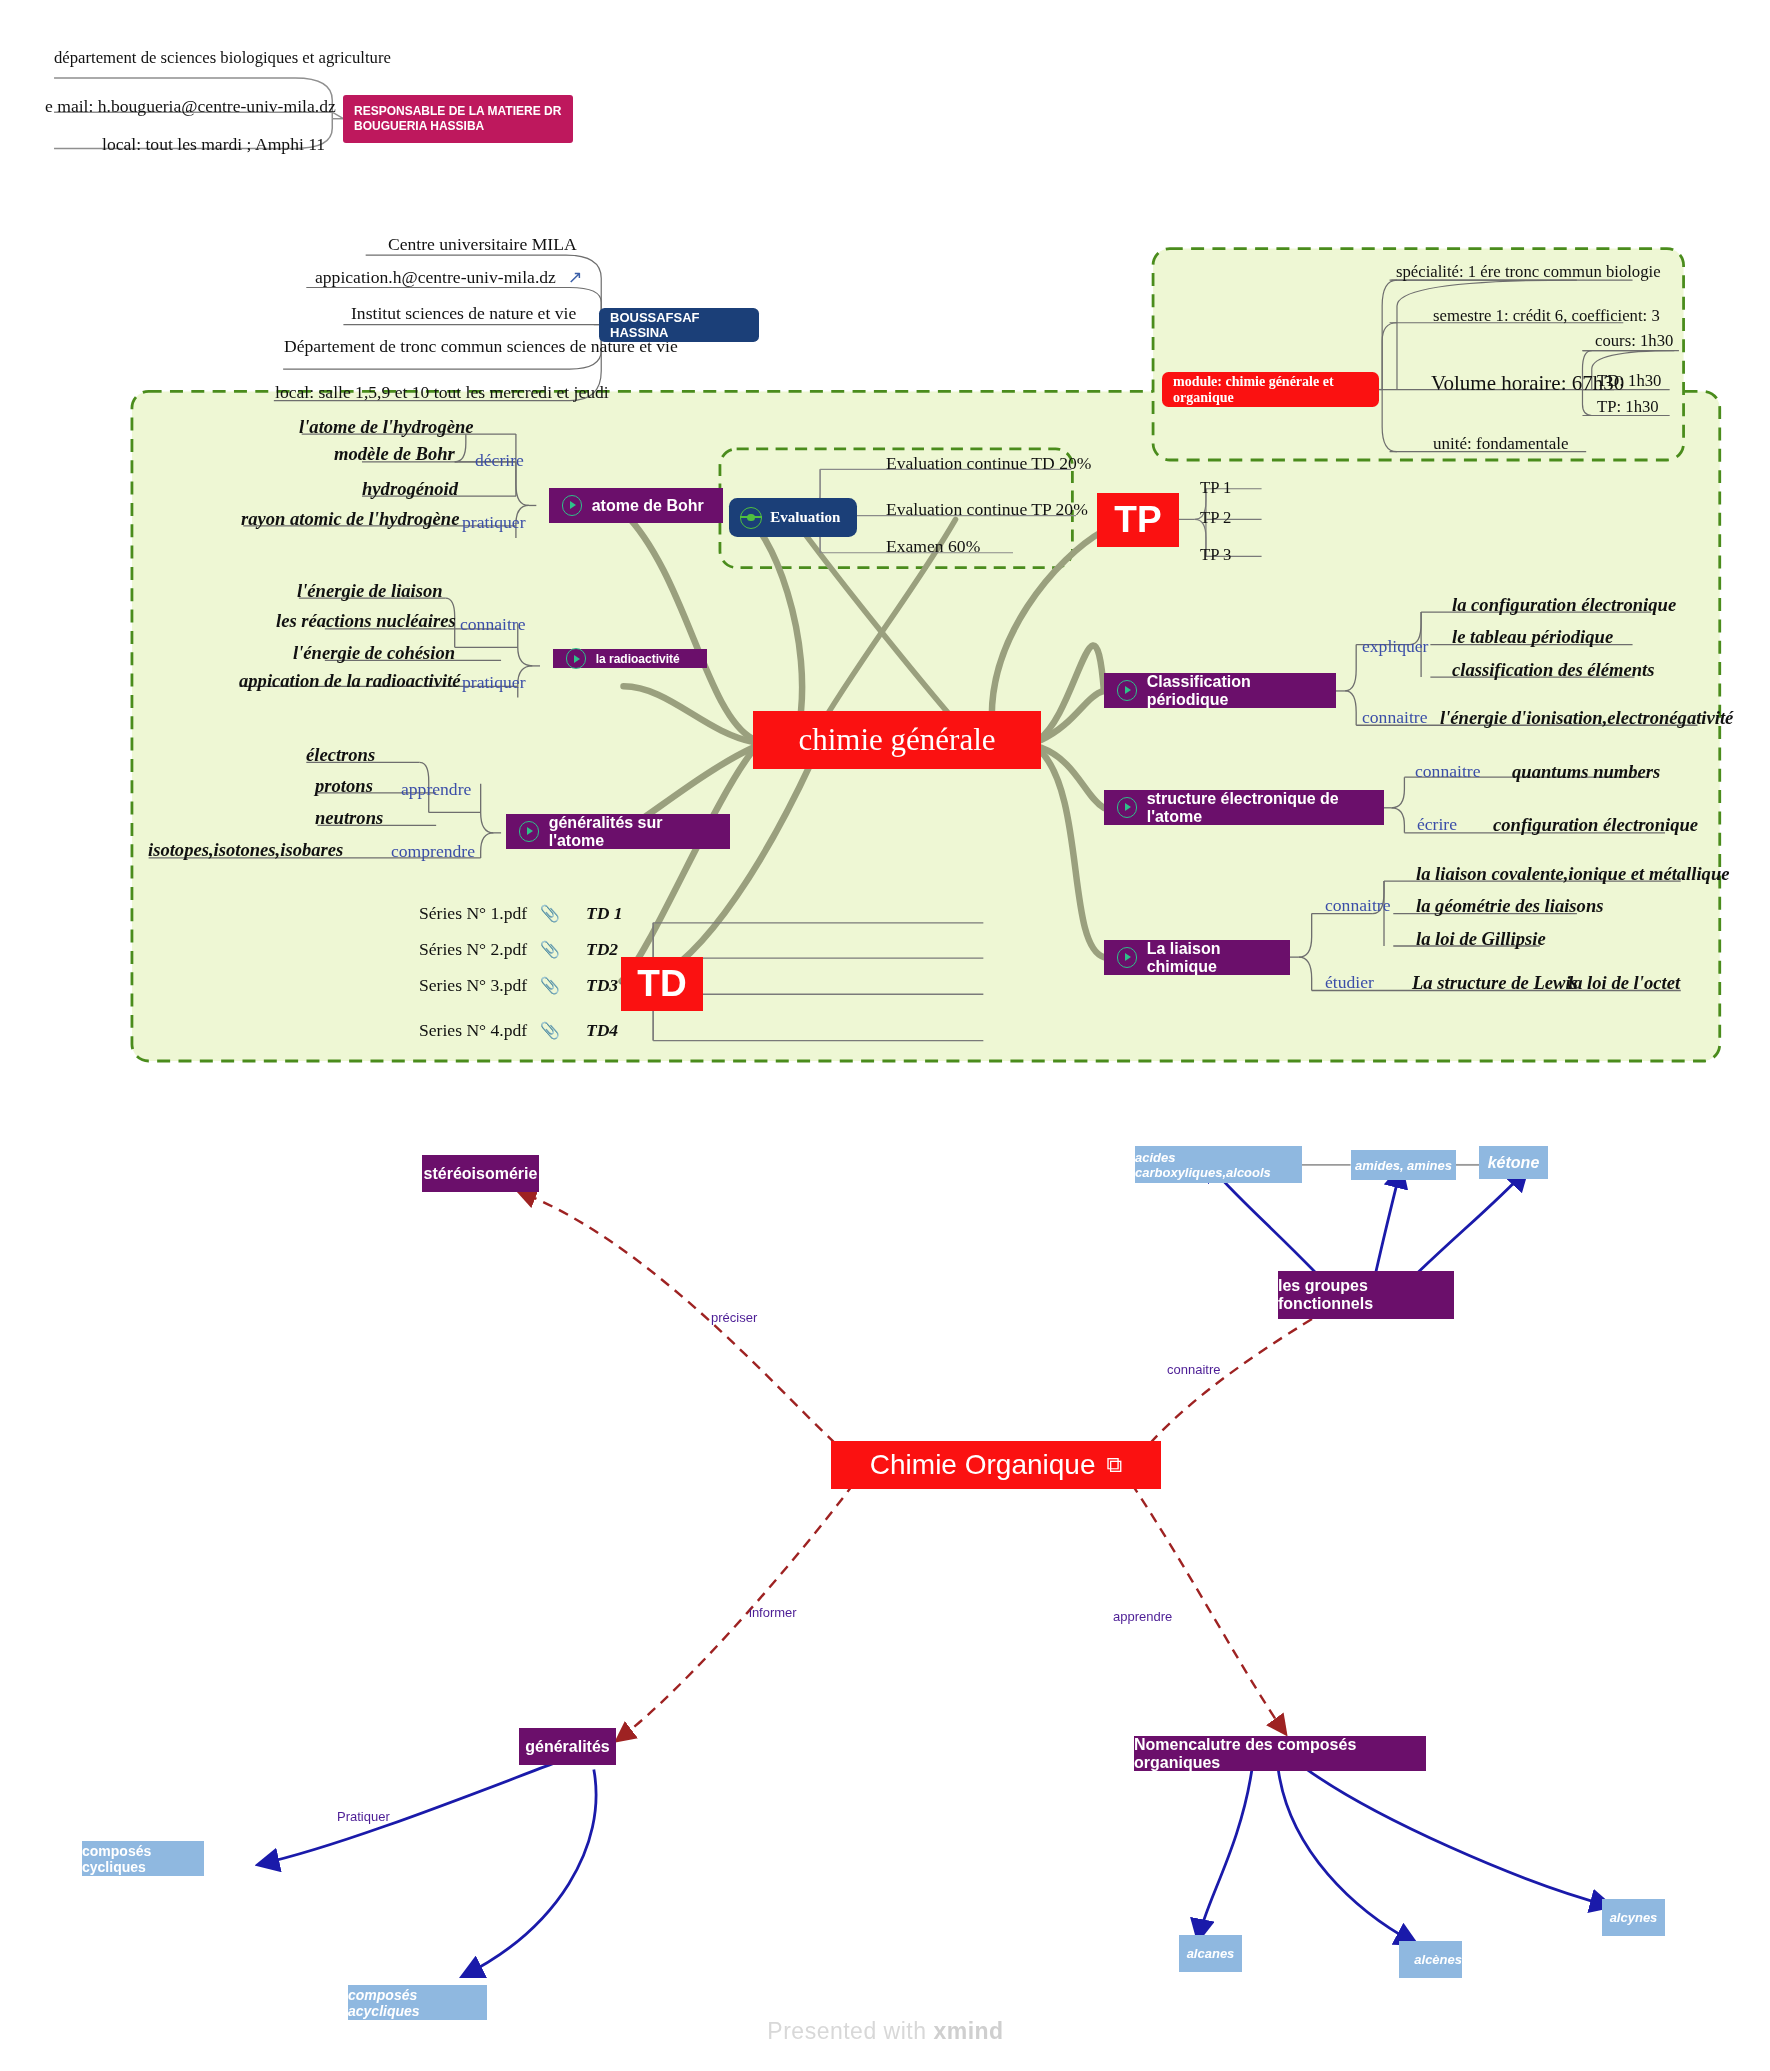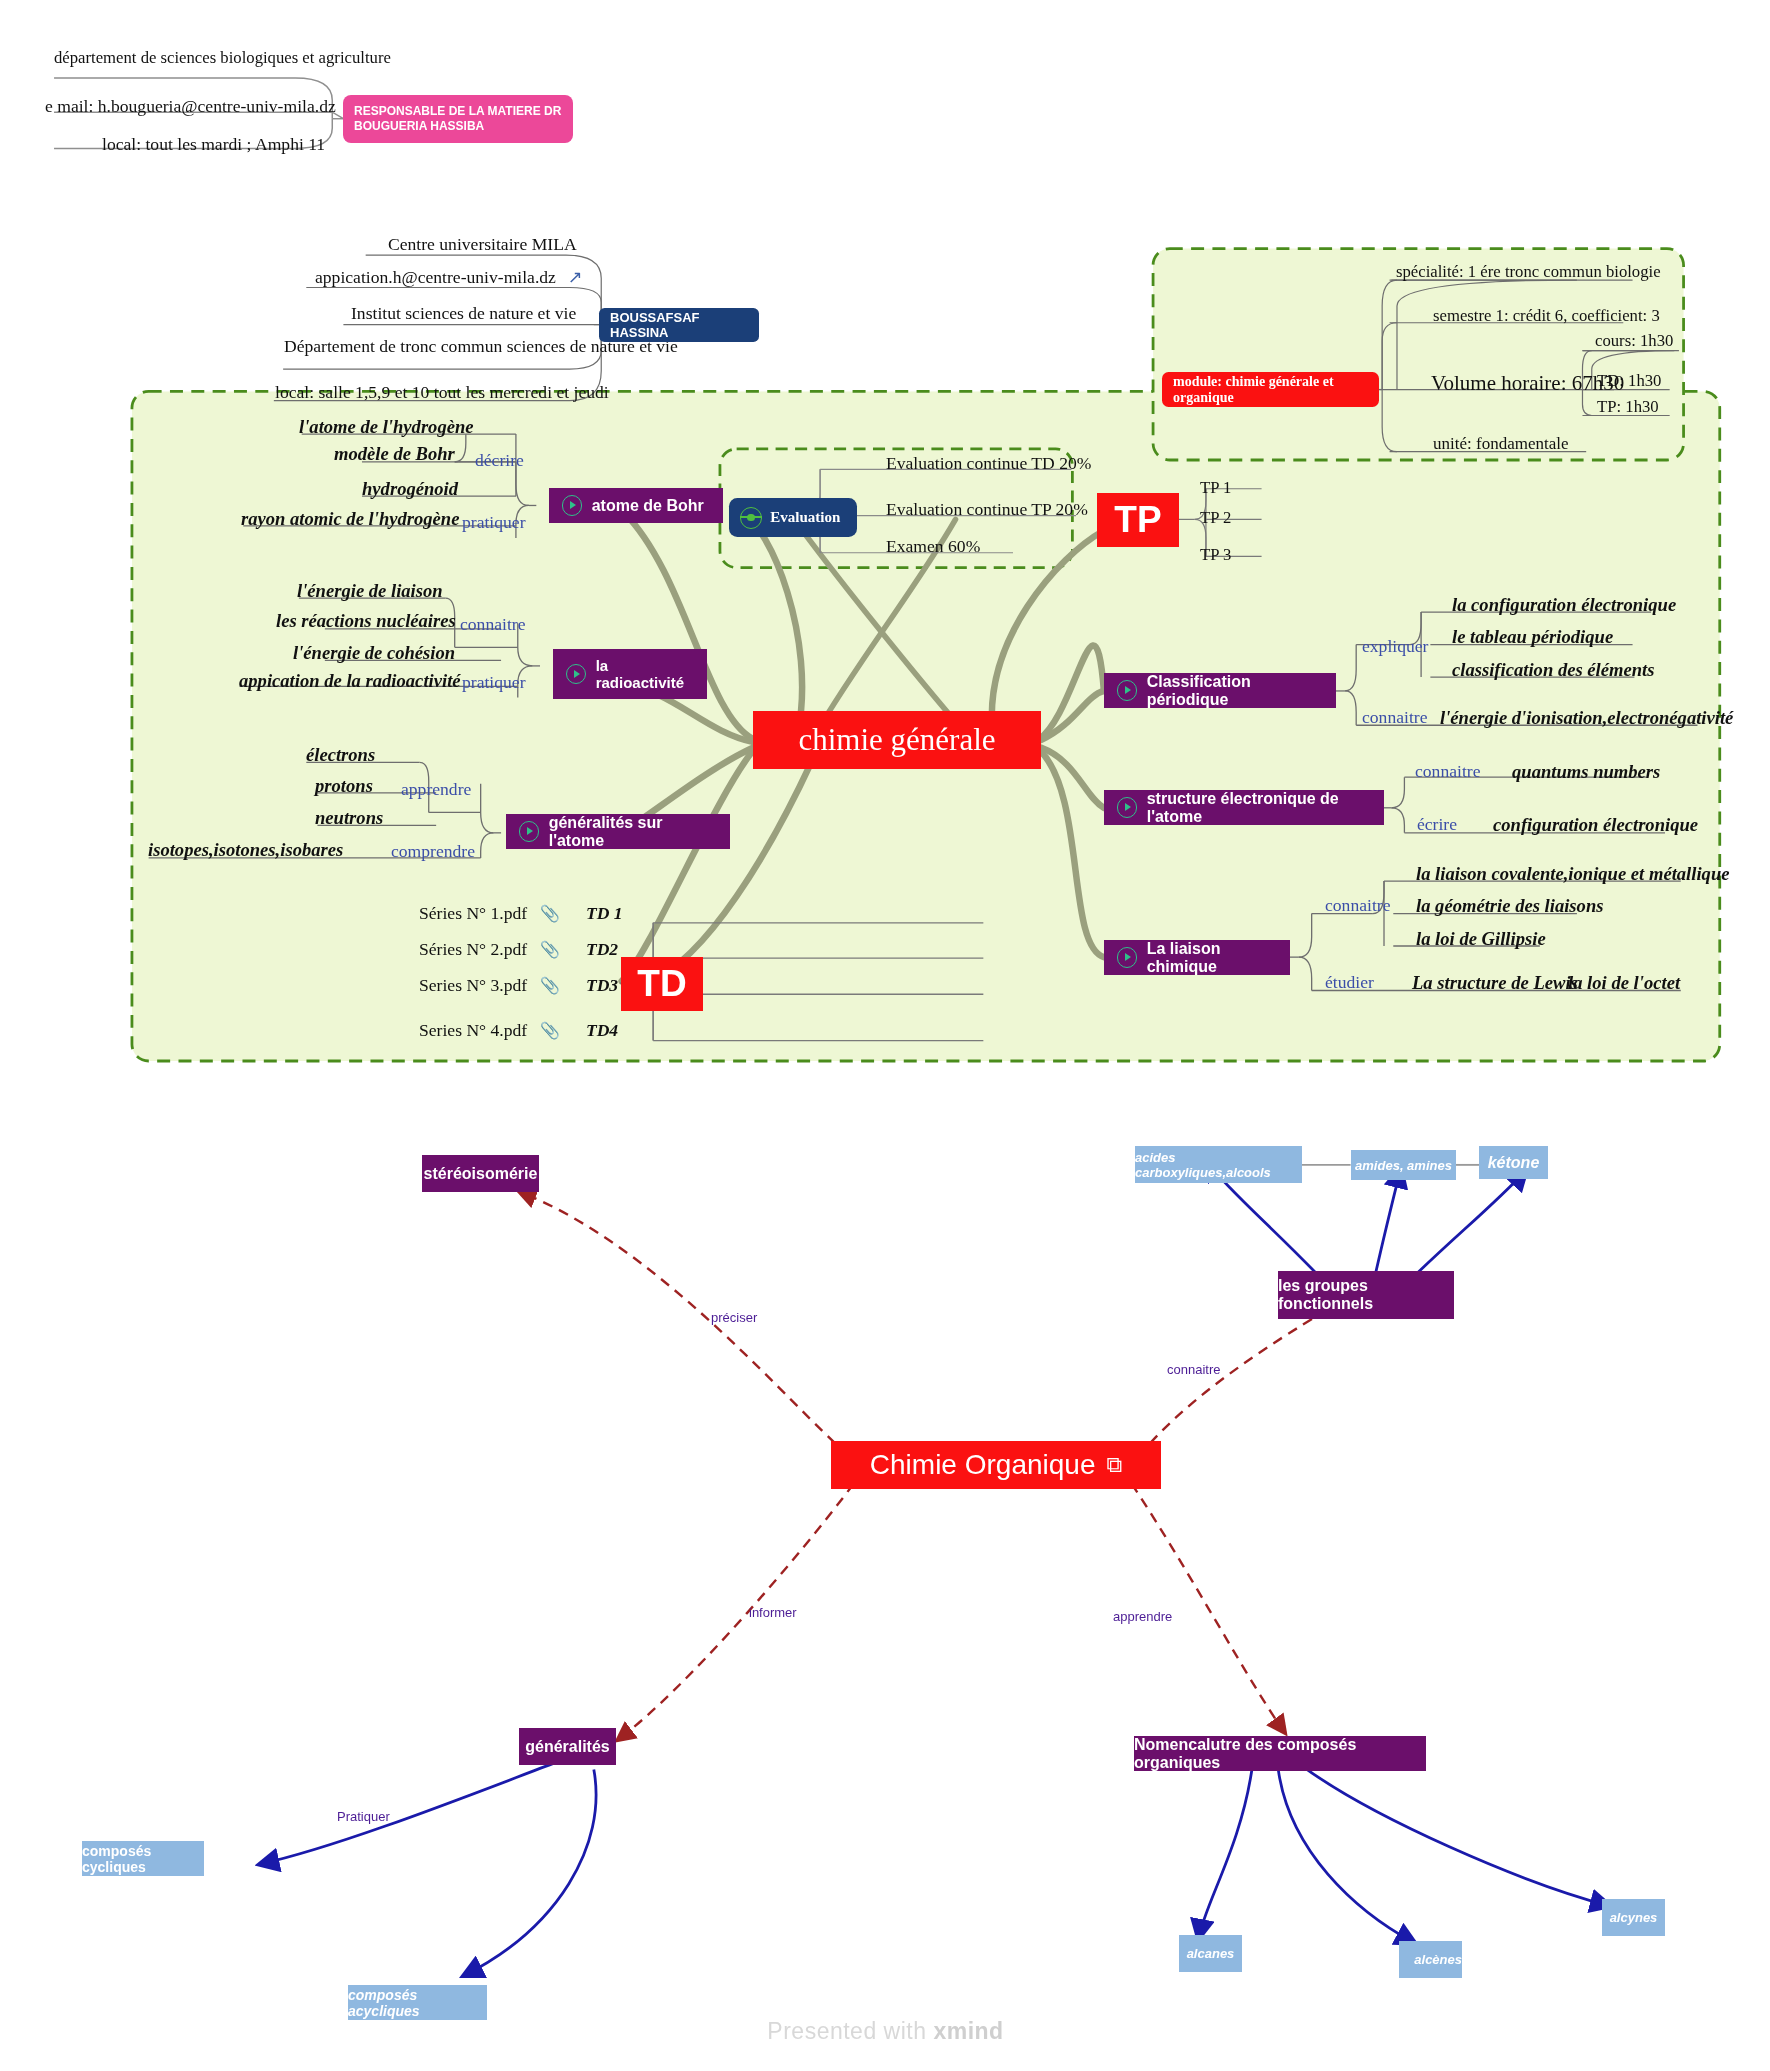--- a/index.html
+++ b/index.html
@@ -18,21 +18,21 @@
   .rel-lbl-2{font-family:"Liberation Sans",sans-serif;color:#4c1d95;font-size:13px;}
 
   .chip{
     font-family:"Liberation Sans",sans-serif;
     color:#ffffff;font-weight:bold;
     display:flex;align-items:center;
     box-sizing:border-box;
   }
   .purple{background:#6b0f6b;}
   .navy{background:#1b3f78;}
-  .olive{background:#ec4899;border-radius:8px;}
+  .olive{background:#be185d;border-radius:3px;}
   .red{background:#fb1111;color:#fff;}
   .blue-lite{background:#8fb8e0;}
 
   .playicon{
     width:20.4px;height:20.4px;border-radius:50%;
     border:1.9px solid #2fc08a;box-sizing:border-box;
     display:inline-flex;align-items:center;justify-content:center;
     margin-right:9.3px;flex:0 0 auto;
   }
   .playicon:after{
@@ -342,21 +342,21 @@
 <div class="abs serif-it" style="left:241px;top:508px;font-size:18.6px;">
   <span>rayon atomic de l'hydrogène</span>
 </div>
 <div class="abs rel-lbl" style="left:475px;top:450px;">
   <span>décrire</span>
 </div>
 <div class="abs rel-lbl" style="left:462px;top:512px;">
   <span>pratiquer</span>
 </div>
 
-<div class="abs chip purple" style="left:553px;top:649px;width:154px;height:50px;padding:0 13px;font-size:15px;">
+<div class="abs chip purple" style="left:553px;top:649px;width:154px;height:19px;padding:0 13px;font-size:12px;">
   <span class="playicon"></span>
   <span>la radioactivité</span>
 </div>
 <div class="abs serif-it" style="left:297px;top:580px;font-size:18.6px;">
   <span>l'énergie de liaison</span>
 </div>
 <div class="abs serif-it" style="left:276px;top:610px;font-size:18.6px;">
   <span>les réactions nucléaires</span>
 </div>
 <div class="abs serif-it" style="left:293px;top:642px;font-size:18.6px;">

